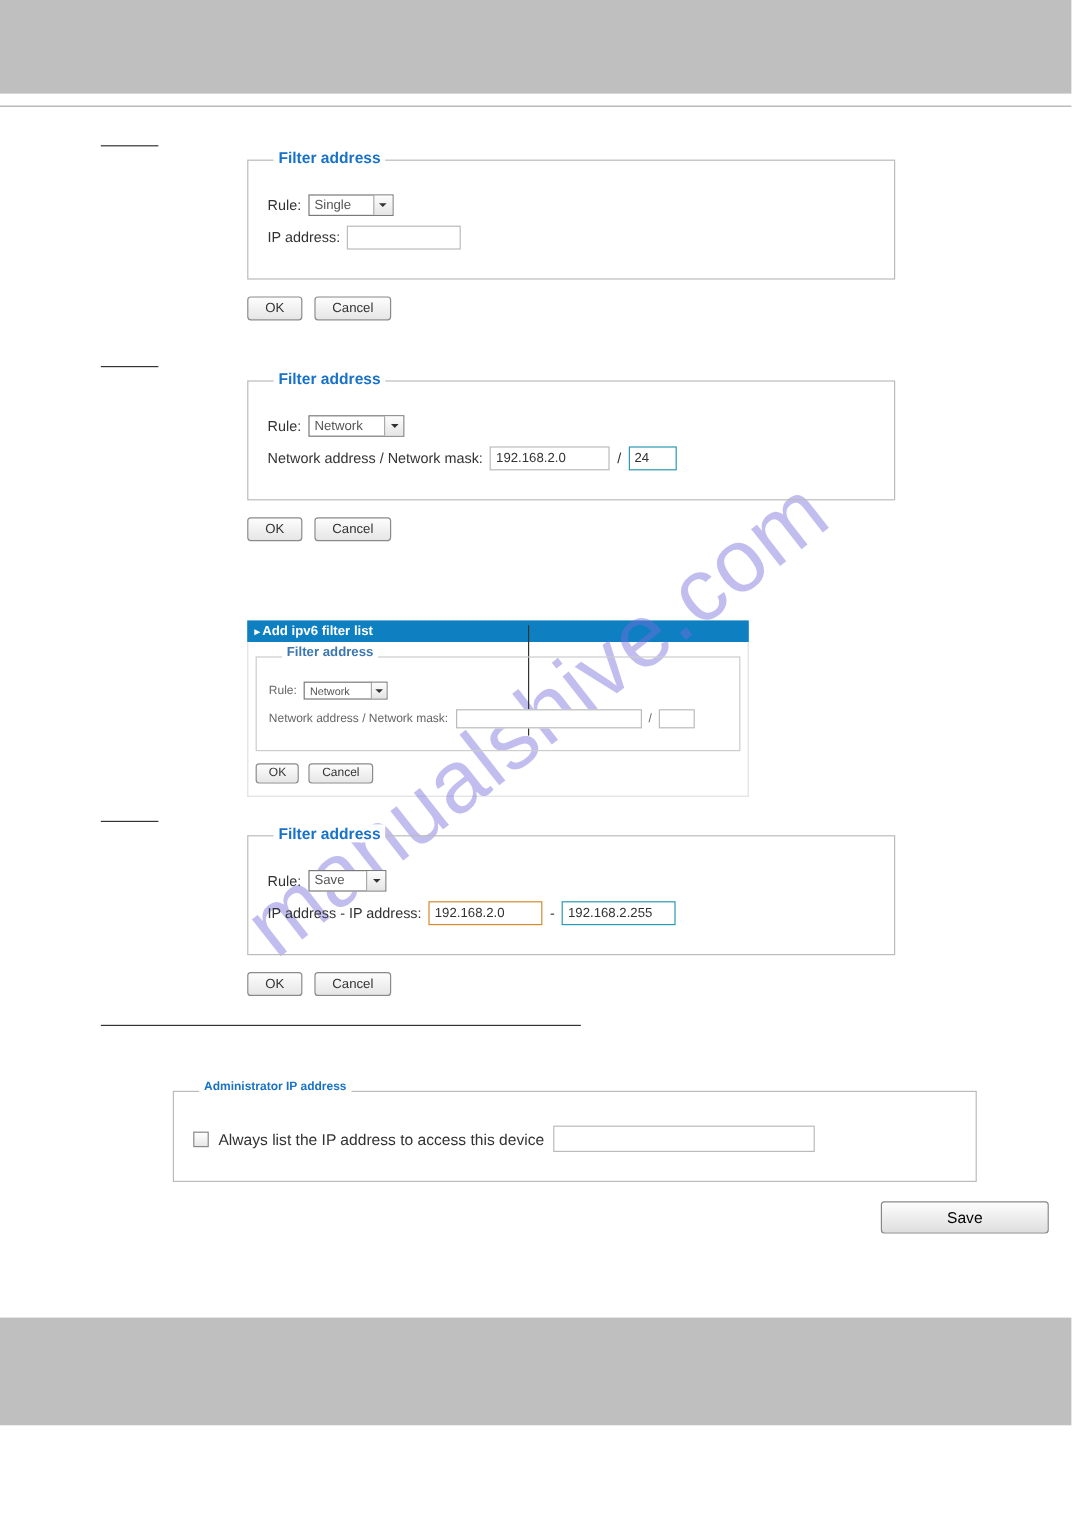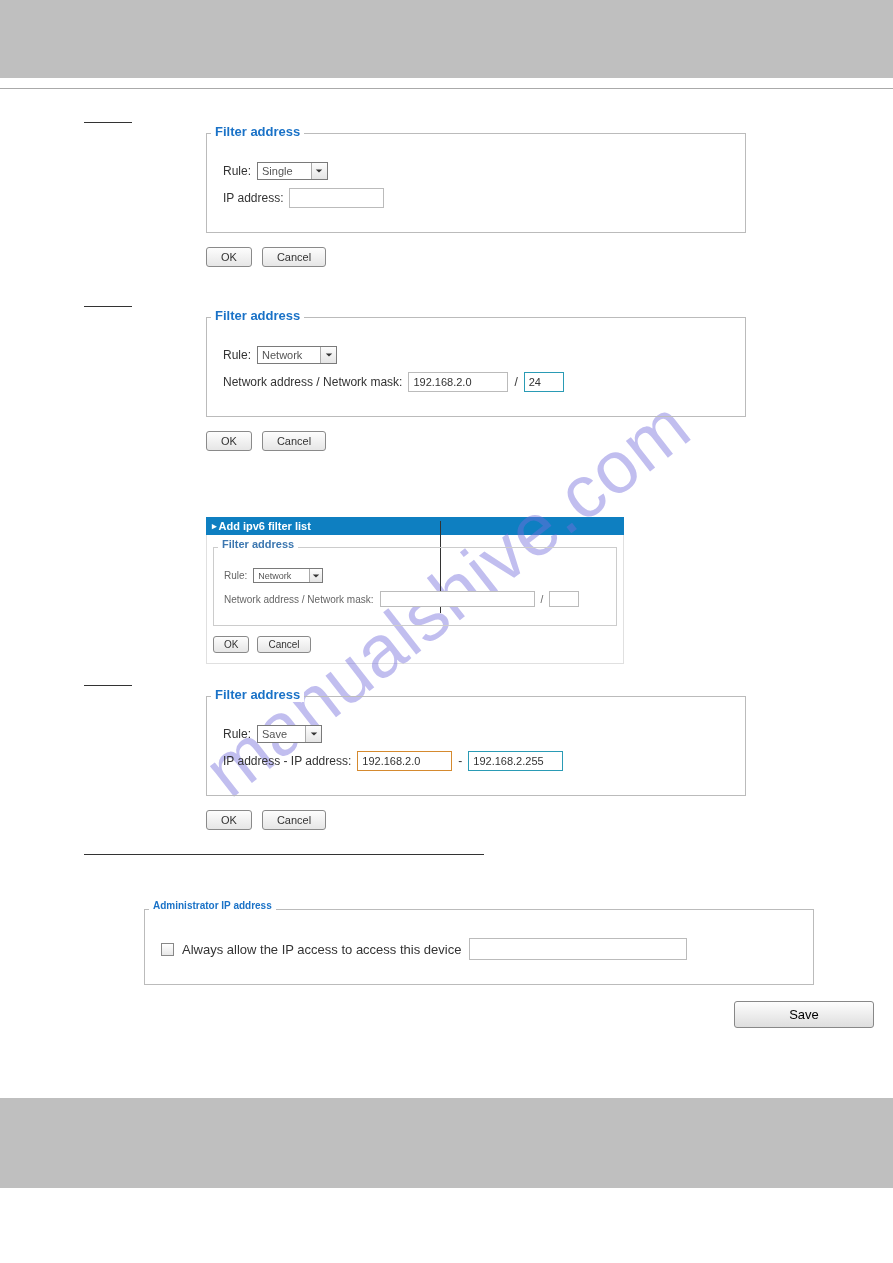--- a/index.html
+++ b/index.html
@@ -10,21 +10,21 @@
     color: #333;
     position: relative;
   }
   .top-bar { height: 78px; background: #bfbfbf; }
   .thin-rule { border-top: 1px solid #aaa; margin-top: 10px; }
   .page { padding: 20px 70px 40px 84px; position: relative; }
   .section-head-only-line { display:inline-block; width:48px; border-bottom:1px solid #333; height:10px; }
   .fieldset-box { border: 1px solid #bbb; margin-top: 6px; padding: 28px 16px 16px 16px; position: relative; }
   .fieldset-box.narrow { width: 540px; margin-left: 122px; }
   .fieldset-box.wide { width: 670px; margin-left: 60px; }
-  .legend { position: absolute; top: -10px; left: 4px; background: #fff; padding: 0 4px; color: #1a72c7; font-weight: bold; font-size: 13px; }
+  .legend { position: absolute; top: -10px; left: 21px; background: #fff; padding: 0 4px; color: #1a72c7; font-weight: bold; font-size: 13px; }
   .legend.small { font-size: 11px; font-weight: bold; color:#3c77b0;}
   .row { font-size: 12px; margin-bottom: 8px; display: flex; align-items: center; gap: 6px; flex-wrap: wrap;}
   .label { font-size: 12px; color: #333; }
   .drop { display:inline-flex; align-items:center; border:1px solid #7a7a7a; height:18px; background:#fff; font-size:11px; color:#555;gap:12px;}
   .drop .dval { padding:0 6px 0 4px; }
   .drop .darrow { width:16px; height:16px; border-left:1px solid #aaa; display:flex; align-items:center; justify-content:center; background:linear-gradient(#fdfdfd,#e5e5e5);}
   .drop .darrow svg { width:8px; height:8px; fill:#333;}
   input.txt {
     height: 20px; border: 1px solid #2a9bb5; padding: 0 4px; font-size: 11px; color:#333;
     background:#fff;
@@ -187,21 +187,21 @@
   
   <hr class="step-hr">
 
   <div style="height:40px"></div>
 
   
   <div class="fieldset-box wide">
     <span class="legend" style="font-size:10px">Administrator IP address</span>
     <div class="row" style="gap:8px">
       <span class="chk"></span>
-      <span class="label" style="font-size:13px">Always allow the IP access to access this device</span>
+      <span class="label" style="font-size:13px">Always list the IP address to access this device</span>
       <input class="txt plain" style="width: 218px; height: 22px;" value="">
     </div>
   </div>
   <div class="save-row">
     <button class="save">Save</button>
   </div>
 
 </div>
 
 <div class="bottom-bar"></div>

